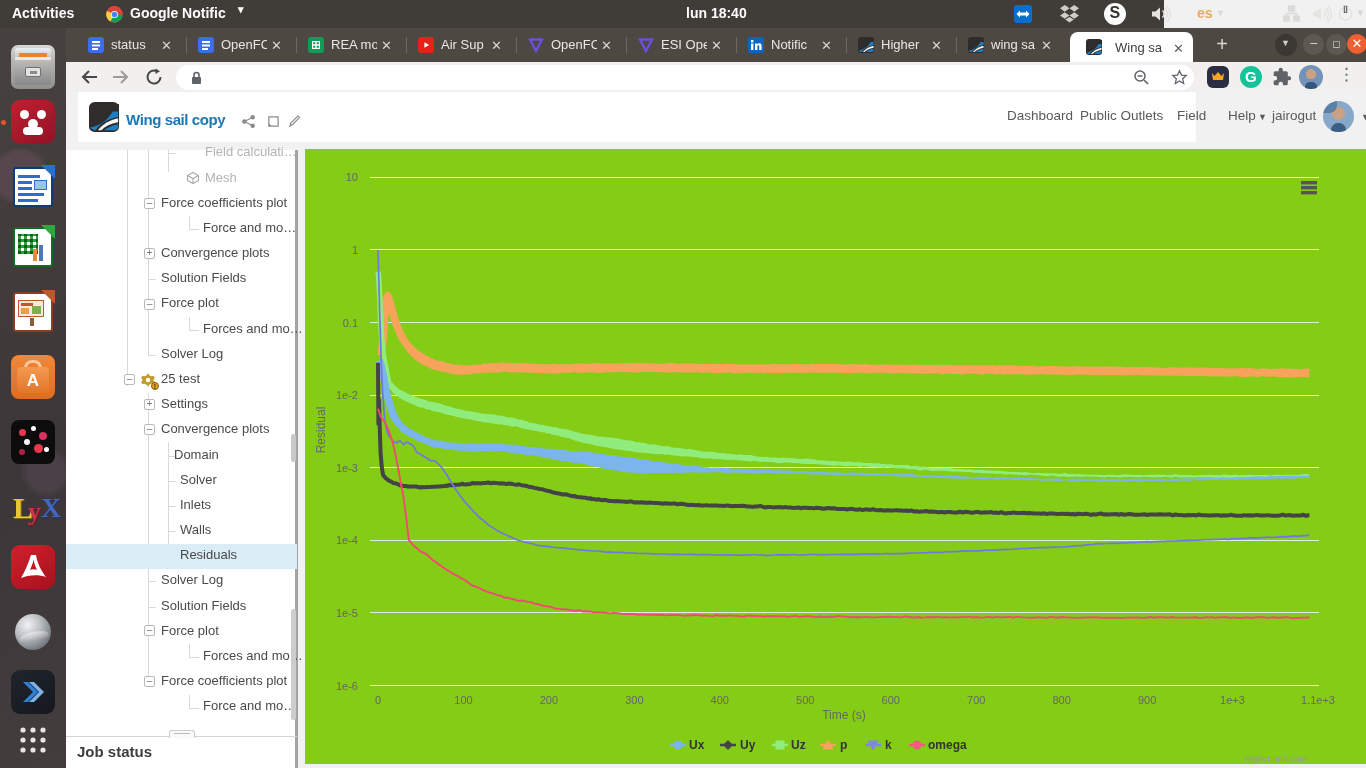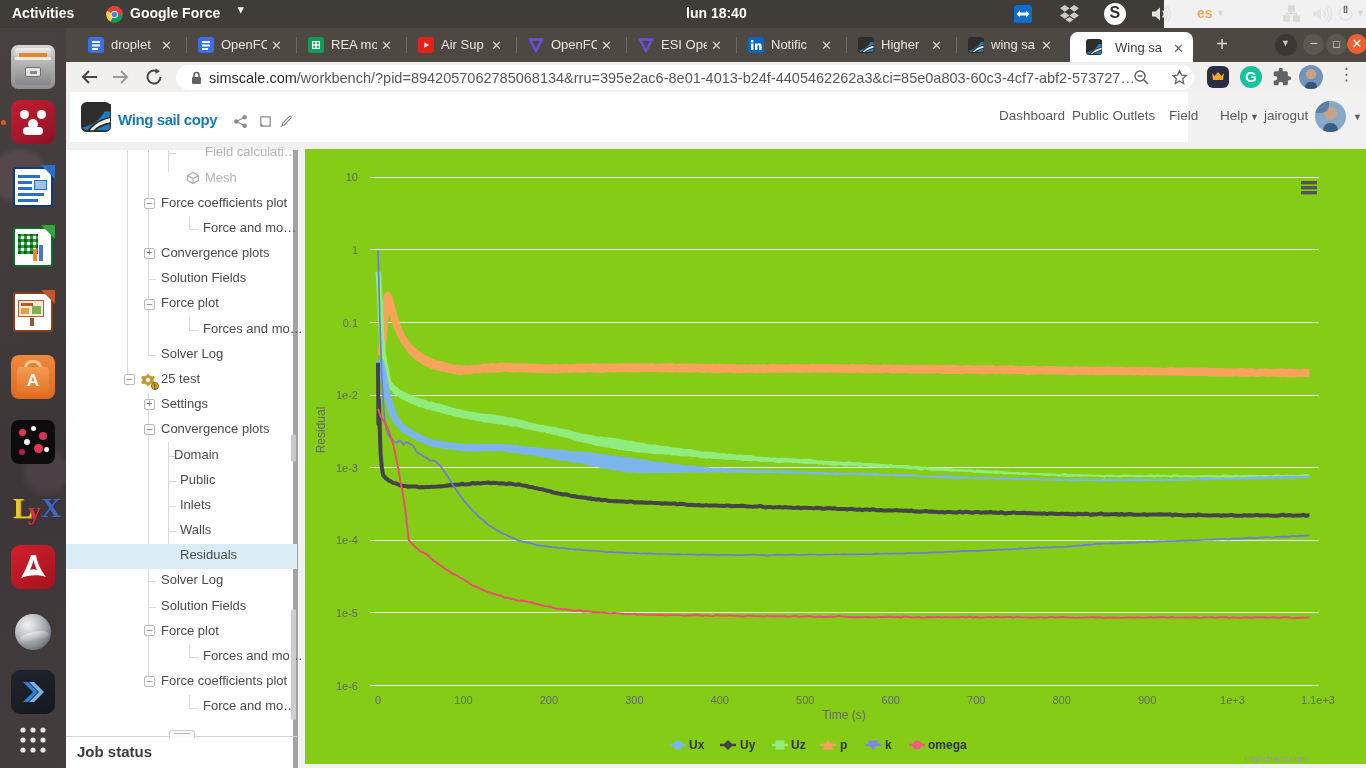--- a/index.html
+++ b/index.html
@@ -16,22 +16,22 @@
   #tabstrip { position:absolute; left:66px; top:28px; width:1300px; height:34px; background:#4d4841; z-index:30; }
   #tabstrip .title { position:absolute; top:9px; font-size:13px; color:#e9e7e4; white-space:nowrap; overflow:hidden; }
   #tabstrip .cl { position:absolute; top:10px; font-size:13px; color:#d8d6d2; }
   .tabsep { position:absolute; top:9px; width:1px; height:16px; background:#6d6860; }
   .fav { position:absolute; top:9px; width:16px; height:16px; }
   #activetab { position:absolute; left:1004px; top:4px; width:123px; height:30px; background:#fff; border-radius:8px 8px 0 0; }
   #toolbar { position:absolute; left:66px; top:62px; width:1300px; height:30px; background:#f1f0ee; z-index:30; }
   #omnibox { position:absolute; left:110px; top:3px; width:1018px; height:25px; background:#fff; border-radius:13px; }
   
   #page { position:absolute; left:66px; top:92px; width:1300px; height:676px; background:#f1f1f1; z-index:20; }
-  #pghead { position:absolute; left:4px; top:0; width:1118px; height:50px; background:#fff; }
-  #sidebar { position:absolute; left:0; top:58px; width:232px; height:618px; background:#fff; border-right:5px solid #a3a3a3; }
+  #pghead { position:absolute; left:12px; top:0; width:1118px; height:50px; background:#fff; }
+  #sidebar { position:absolute; left:0; top:58px; width:232px; height:618px; background:#fff; border-right:3px solid #a3a3a3; }
   #chartpanel { position:absolute; left:239px; top:57px; width:1061px; height:615px; background:#84cc16; }
   .hmenu { position:absolute; top:16px; font-size:13.5px; color:#5a5a5a; }
   .trow { position:absolute; font-size:13px; color:#4a4a4a; white-space:nowrap; }
   .trow.gray { color:#b3b3b3; }
   .toggle { position:absolute; width:11px; height:11px; border:1px solid #b9b9b9; border-radius:2px; background:#fff; font-size:10px; line-height:8px; text-align:center; color:#777; }
   .guide { position:absolute; width:1px; background:#d9d9d9; }
   .hguide { position:absolute; height:1px; background:#d9d9d9; }
 </style>
 </head>
 <body>
@@ -39,21 +39,21 @@
 <div id="topbar">
   <div class="txt" style="left:12px;">Activities</div>
   <svg class="abs" style="left:106px; top:6px;" width="17" height="17" viewBox="0 0 20 20">
     <circle cx="10" cy="10" r="9.6" fill="#db4437"></circle>
     <path d="M10 10 L19.6 10 A9.6 9.6 0 0 1 5.2 18.3 Z" fill="#0f9d58"></path>
     <path d="M10 10 L5.2 18.3 A9.6 9.6 0 0 1 1.3 5.5 Z" fill="#ffcd40"></path>
     <path d="M10 10 L1.3 5.5 A9.6 9.6 0 0 1 19.6 10 Z" fill="#db4437"></path>
     <circle cx="10" cy="10" r="4.2" fill="#fff"></circle>
     <circle cx="10" cy="10" r="3.3" fill="#4285f4"></circle>
   </svg>
-  <div class="txt" style="left:130px;">Google Force</div>
+  <div class="txt" style="left:130px;">Google Notific</div>
   <div class="txt" style="left:238px; top:3px; font-size:11px;">▾</div>
   <div class="txt" style="left:686px;">lun 18:40</div>
 
   <div style="position:absolute; left:1014px; top:5px; width:18px; height:18px; background:#0a6ed1; border-radius:3px;"></div>
   <svg style="position:absolute; left:1016px; top:9px;" width="14" height="10" viewBox="0 0 14 10">
       <path d="M0.5 5 L4 1.5 L4 3.5 L10 3.5 L10 1.5 L13.5 5 L10 8.5 L10 6.5 L4 6.5 L4 8.5 Z" fill="#fff"></path>
     </svg>
   <svg style="position:absolute; left:1060px; top:5px;" width="19" height="18" viewBox="0 0 20 19">
       <path d="M5 0 L10 3.5 L5 7 L0 3.5 Z M15 0 L20 3.5 L15 7 L10 3.5 Z M5 7.6 L10 11.1 L5 14.6 L0 11.1 Z M15 7.6 L20 11.1 L15 14.6 L10 11.1 Z M5.5 15.4 L10 12.6 L14.5 15.4 L10 18.6 Z" fill="#cfccc7"></path>
     </svg>
@@ -224,21 +224,21 @@
         <path d="M1 13.5 C6.5 12.3 10.5 9 12.6 5 L15.5 5 L15.5 8 C10 9 6 11.5 3.5 15 L3 15 C2 15 1.2 14.4 1 13.5 Z" fill="#1e7fc2"></path>
         <path d="M4.8 15 C7.3 11.9 11 9.6 15.5 8.7 L15.5 10.8 C11.5 11.6 8.6 13 6.6 15 Z" fill="#f5f5f5"></path>
         <path d="M8 15 C9.8 13.6 12.4 12.4 15.5 11.8 L15.5 13 C15.5 14.1 14.6 15 13.5 15 Z" fill="#1e7fc2"></path>
       </g>
   </defs>
 </svg>
 <div id="tabstrip">
   <svg class="fav" style="left:22px;" width="16" height="16">
       <use href="#gdoc"></use>
     </svg>
-    <div class="title" style="left:45px; width:46px;">droplet</div>
+    <div class="title" style="left:45px; width:46px;">status</div>
     <div class="cl" style="left:95px;">✕</div>
   <div class="tabsep" style="left:120px;"></div>
   <svg class="fav" style="left:132px;" width="16" height="16">
       <use href="#gdoc"></use>
     </svg>
     <div class="title" style="left:155px; width:46px;">OpenFO</div>
     <div class="cl" style="left:205px;">✕</div>
   <div class="tabsep" style="left:230px;"></div>
   <svg class="fav" style="left:242px;" width="16" height="16">
       <use href="#gsheet"></use>
@@ -304,21 +304,20 @@
     </svg>
   <svg style="position:absolute; left:79px; top:6px;" width="18" height="18" viewBox="0 0 18 18">
       <path d="M15.5 9 A6.5 6.5 0 1 1 11.5 3" stroke="#474747" stroke-width="2" fill="none"></path>
       <path d="M10.5 0.5 L15 3.2 L10.5 6 Z" fill="#474747"></path>
     </svg>
   <div id="omnibox">
     <svg style="position:absolute; left:14px; top:5.5px;" width="13" height="14" viewBox="0 0 13 14">
         <rect x="2" y="6" width="9" height="7" rx="1" fill="#5f6368"></rect>
         <path d="M4 6 V4 a2.5 2.5 0 0 1 5 0 V6" stroke="#5f6368" stroke-width="1.6" fill="none"></path>
       </svg>
-    <div style="position:absolute; left:33px; top:4.5px; font-size:14.5px; color:#2b2b2e; white-space:nowrap; width:930px; overflow:hidden;">simscale.com<span style="color:#55585e;">/workbench/?pid=8942057062785068134&amp;rru=395e2ac6-8e01-4013-b24f-4405462262a3&amp;ci=85e0a803-60c3-4cf7-abf2-573727…</span></div>
     <svg style="position:absolute; left:957px; top:4px;" width="17" height="17" viewBox="0 0 17 17">
         <circle cx="7" cy="7" r="5" stroke="#5f6368" stroke-width="1.5" fill="none"></circle>
         <line x1="4.5" y1="7" x2="9.5" y2="7" stroke="#5f6368" stroke-width="1.5"></line>
         <line x1="11" y1="11" x2="15" y2="15" stroke="#5f6368" stroke-width="1.7"></line>
       </svg>
     <svg style="position:absolute; left:995px; top:4px;" width="17" height="17" viewBox="0 0 24 24">
         <path d="M12 2.5 L14.8 8.6 L21.5 9.3 L16.5 13.8 L17.9 20.4 L12 17 L6.1 20.4 L7.5 13.8 L2.5 9.3 L9.2 8.6 Z" fill="none" stroke="#5f6368" stroke-width="1.8"></path>
       </svg>
   </div>
   <div style="position:absolute; left:1141px; top:4px; width:22px; height:22px; border-radius:6px; background:#2b2d42;"></div>
@@ -417,21 +416,21 @@
     <svg style="position:absolute; left:74px; top:222px;" width="16" height="16" viewBox="0 0 16 16">
         <path d="M8 1 L9.2 3.2 A5 5 0 0 1 11.2 4.3 L13.7 3.9 L14.9 6 L13.2 7.9 A5 5 0 0 1 13.2 8.1 L14.9 10 L13.7 12.1 L11.2 11.7 A5 5 0 0 1 9.2 12.8 L8 15 L6.8 12.8 A5 5 0 0 1 4.8 11.7 L2.3 12.1 L1.1 10 L2.8 8.1 A5 5 0 0 1 2.8 7.9 L1.1 6 L2.3 3.9 L4.8 4.3 A5 5 0 0 1 6.8 3.2 Z" fill="#c29a2e"></path>
         <circle cx="8" cy="8" r="2.2" fill="#fff"></circle>
       </svg>
     <circle></circle>
     <div style="position:absolute; left:85px; top:232px; width:8px; height:8px; border-radius:50%; background:#e2a62c; border:1px solid #7a5c10; color:#3a2c05; font-size:7px; line-height:8px; text-align:center; font-weight:bold;">!</div>
     <div class="trow" style="left:95px; top:221px;">25 test</div>
     <div class="toggle" style="left:78px; top:249px;">+</div><div class="trow" style="left:95px; top:246.1px;">Settings</div>
     <div class="toggle" style="left:78px; top:274px;">–</div><div class="trow" style="left:95px; top:271.3px;">Convergence plots</div>
     <div class="trow" style="left:108px; top:296.5px;">Domain</div>
-    <div class="trow" style="left:114px; top:321.6px;">Public</div>
+    <div class="trow" style="left:114px; top:321.6px;">Solver</div>
     <div class="trow" style="left:114px; top:346.8px;">Inlets</div>
     <div class="trow" style="left:114px; top:372px;">Walls</div>
     <div class="trow" style="left:114px; top:397.2px;">Residuals</div>
     <div class="trow" style="left:95px; top:422.3px;">Solver Log</div>
     <div class="trow" style="left:95px; top:447.5px;">Solution Fields</div>
     <div class="toggle" style="left:78px; top:475px;">–</div><div class="trow" style="left:95px; top:472.7px;">Force plot</div>
     <div class="trow" style="left:137px; top:497.9px;">Forces and mo…</div>
     <div class="toggle" style="left:78px; top:526px;">–</div><div class="trow" style="left:95px; top:523px;">Force coefficients plot</div>
     <div class="trow" style="left:137px; top:548.2px;">Force and mo…</div>
     

